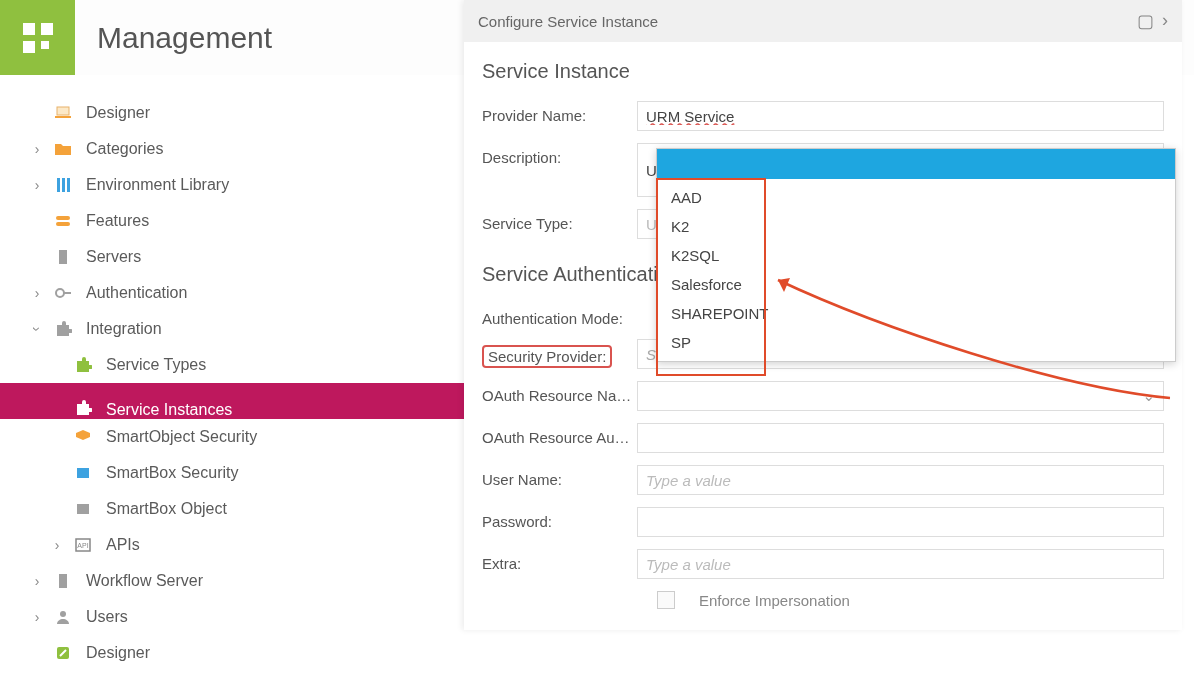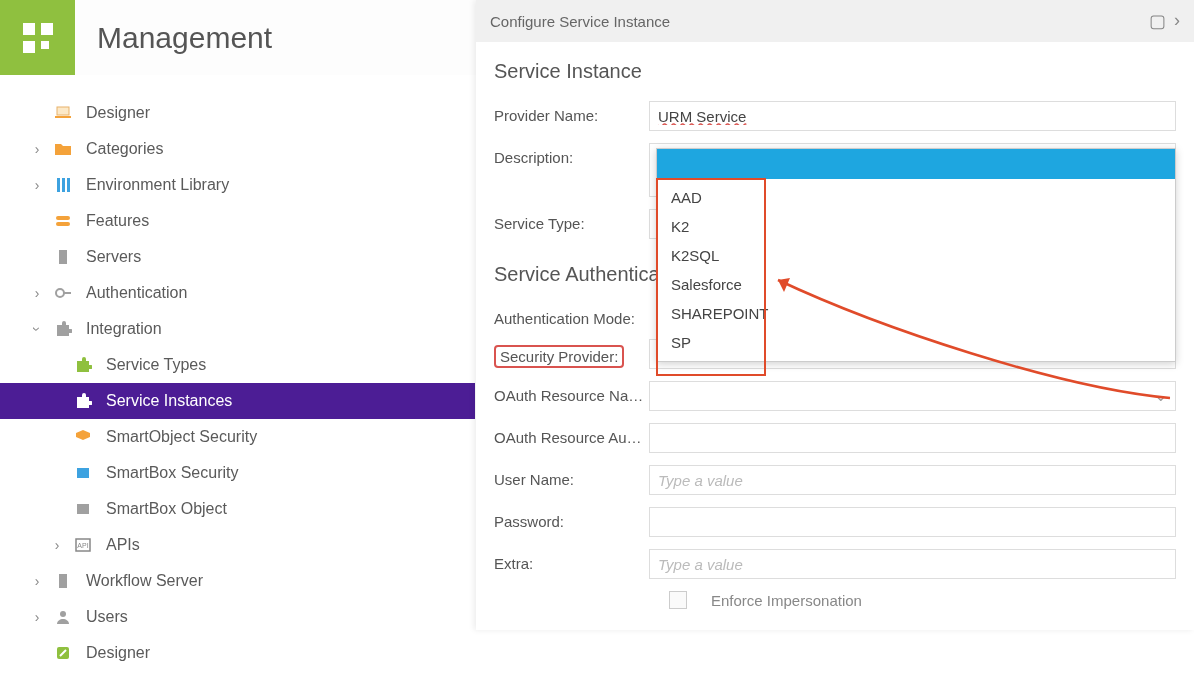--- a/index.html
+++ b/index.html
@@ -51,43 +51,44 @@
     height: 36px;
     padding-left: 30px;
     cursor: pointer;
     color: #5a5a5a;
     font-size: 16px;
   }
   .tree li.depth1 { padding-left: 30px; }
   .tree li.depth2 { padding-left: 50px; }
   .tree li.depth3 { padding-left: 72px; }
   .tree li.selected {
-    background: #4c1d95;
+    background: #be185d;
     color: #fff;
+    align-items: flex-end;
   }
   .tree .chevron {
     width: 14px;
     text-align: center;
     color: #888;
     font-size: 14px;
     margin-right: 8px;
   }
   .tree .icon-slot {
     width: 22px;
     height: 22px;
     display: inline-flex;
     align-items: center;
     justify-content: center;
     margin-right: 12px;
   }
 
   
   .panel {
     position: absolute;
-    left: 476px;
+    left: 464px;
     top: 0;
     width: calc(1194px - 476px);
     height: 630px;
     background: #fff;
     box-shadow: -2px 0 6px rgba(0,0,0,0.08);
   }
   .panel-header {
     height: 42px;
     background: #f0f0f0;
     display: flex;

